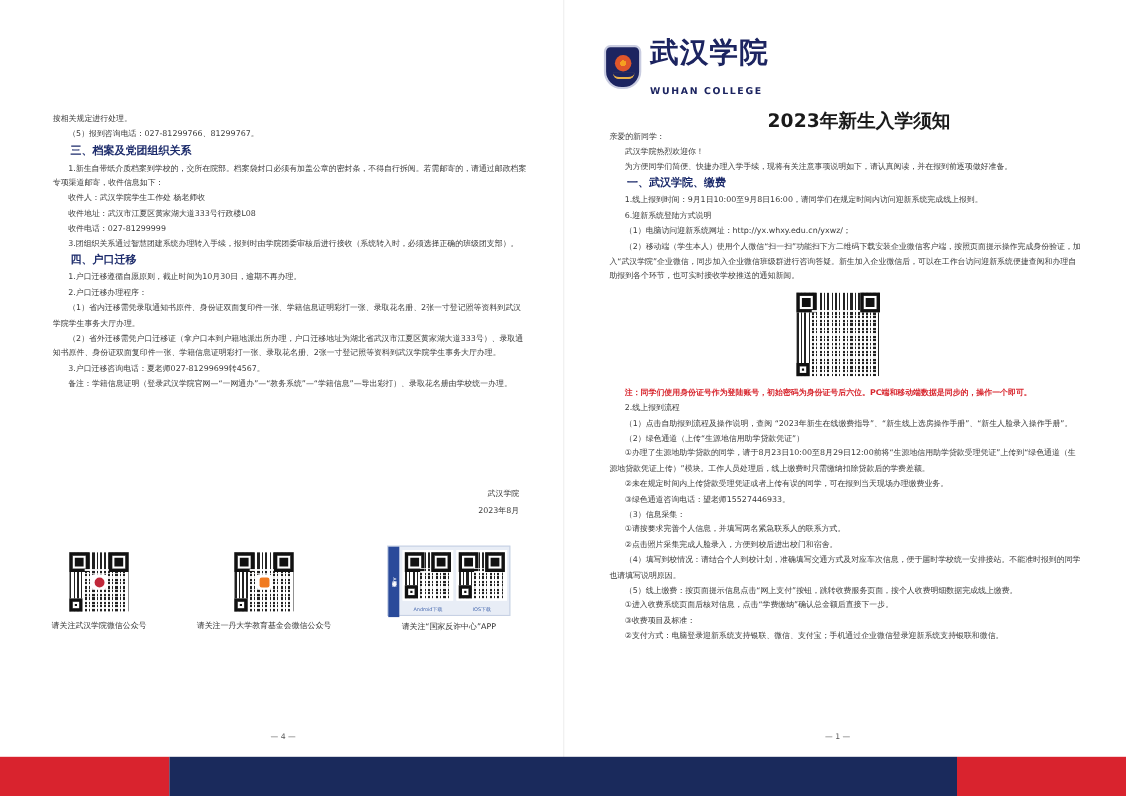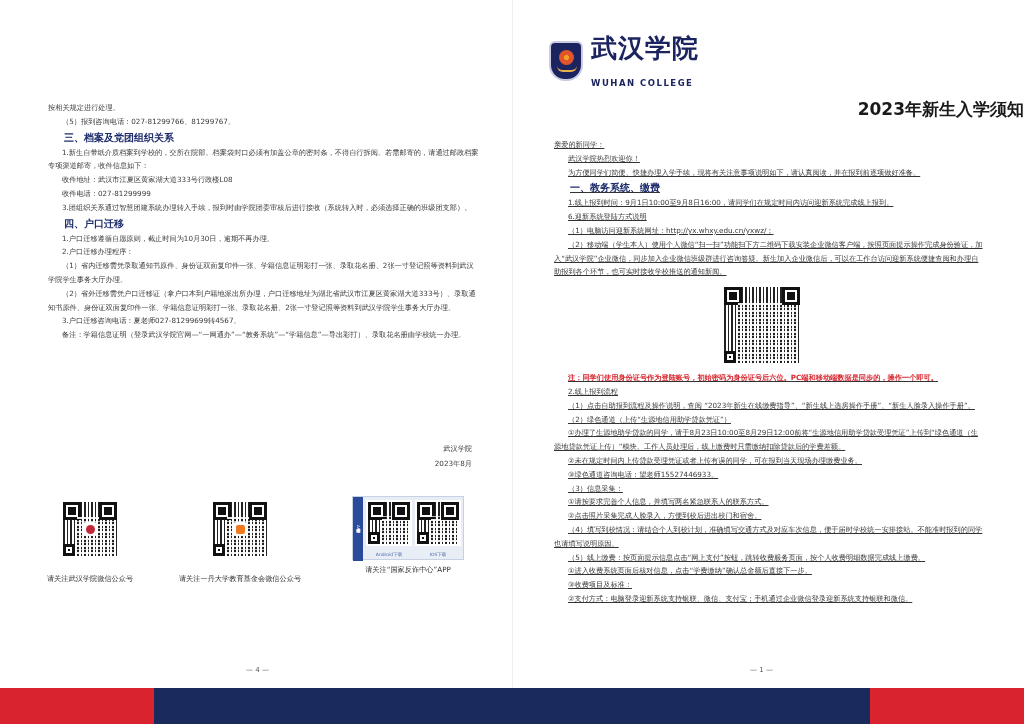--- a/index.html
+++ b/index.html
@@ -9,27 +9,27 @@
   .page { position: absolute; top: 0; height: 688px; background: #fff; }
   .page-left { left: 0; width: 512px; }
   .page-right { left: 512px; width: 512px; }
   .divider { position: absolute; left: 512px; top: 0; width: 1px; height: 724px; background: #eee; }
 
   .p { font-size: 7.2px; line-height: 13.8px; color: #3a3a3a; white-space: normal; }
   .ind { text-indent: 14px; }
   .sec { font-size: 10px; font-weight: bold; color: #1c2b6b; line-height: 15px; padding-left: 16px; margin: 1px 0; }
 
   .left-content { position: absolute; left: 48px; top: 101px; width: 432px; }
-  .right-content { position: absolute; left: 554px; top: 138px; width: 430px; text-decoration: underline; }
+  .right-content { position: absolute; left: 554px; top: 117px; width: 430px; }
 
   .sign { position: absolute; right: 40px; text-align: right; font-size: 7.2px; line-height: 15px; color: #3a3a3a; }
 
   .qr-row { position: absolute; top: 500px; left: 40px; width: 450px; height: 90px; }
   .qr-item { position: absolute; text-align: center; }
-  .qr-item .cap { font-size: 7.2px; color: #333; margin-top: 16px; white-space: nowrap; }
+  .qr-item .cap { font-size: 7.2px; color: #333; margin-top: 6px; white-space: nowrap; }
   .qr { width: 58px; height: 58px; margin: 0 auto; background:
       repeating-linear-gradient(90deg, #222 0 2px, #fff 2px 4px, #222 4px 5px, #fff 5px 7px),
       #fff; position: relative; border: 2px solid #fff; }
   .qr::before, .qr::after { content: ""; position: absolute; width: 12px; height: 12px; border: 3px solid #111; background: #fff; box-shadow: inset 0 0 0 2px #fff, inset 0 0 0 6px #111; }
   .qr::before { left: 0; top: 0; }
   .qr::after { right: 0; top: 0; }
   .qr .f3 { position: absolute; left: 0; bottom: 0; width: 12px; height: 12px; border: 3px solid #111; background: #fff; box-shadow: inset 0 0 0 2px #fff, inset 0 0 0 6px #111; }
   .qr .noise { position: absolute; inset: 14px 2px 2px 14px; background:
       repeating-linear-gradient(0deg, rgba(255,255,255,.9) 0 2px, transparent 2px 4px, rgba(255,255,255,.7) 4px 5px, transparent 5px 7px); }
   .qr .center-logo { position: absolute; left: 50%; top: 50%; width: 14px; height: 14px; transform: translate(-50%,-50%); background: #fff; border-radius: 3px; display: flex; align-items: center; justify-content: center; }
@@ -41,41 +41,42 @@
   .app-lbl { position: absolute; bottom: 2px; font-size: 4.5px; color: #4a6bb0; width: 46px; text-align: center; }
 
   .logo { position: absolute; left: 549px; top: 34px; display: flex; align-items: center; }
   .shield { width: 34px; height: 40px; background: #1c2460; border-radius: 6px 6px 16px 16px; border: 2px solid #c9cce0; position: relative; }
   .shield .flower { position: absolute; left: 8px; top: 7px; width: 15px; height: 15px; border-radius: 50%; background: radial-gradient(circle, #f5a020 0 25%, #e0562a 26% 100%); }
   .shield .arms { position: absolute; left: 6px; bottom: 7px; width: 20px; height: 6px; border-bottom: 2px solid #e6b04a; border-radius: 0 0 10px 10px; }
   .logo-text { margin-left: 8px; }
   .logo-cn { font-size: 26px; font-weight: bold; color: #1c2460; letter-spacing: 1px; line-height: 28px; }
   .logo-en { font-size: 8.5px; font-weight: bold; color: #1c2460; letter-spacing: 1.5px; margin-top: 16px; }
 
-  .doc-title { position: absolute; left: 512px; width: 512px; top: 98px; text-align: right; padding-left: 26px; font-size: 17px; font-weight: bold; color: #1a1a1a; }
+  .doc-title { position: absolute; left: 512px; width: 512px; top: 98px; text-align: center; padding-left: 26px; font-size: 17px; font-weight: bold; color: #1a1a1a; }
 
   .red-note { color: #d8262e; font-weight: bold; }
 
   .pagenum { position: absolute; top: 666px; font-size: 7px; color: #555; }
 
   .band { position: absolute; top: 688px; height: 36px; }
   .band-red-l { left: 0; width: 154px; background: #d9232e; }
   .band-navy { left: 154px; width: 716px; background: #1a2a5c; }
   .band-red-r { left: 870px; width: 154px; background: #d9232e; }
 </style>
 </head>
 <body>
 
 <div class="page page-left">
   <div class="left-content">
     <div class="p">按相关规定进行处理。</div>
     <div class="p ind">（5）报到咨询电话：027-81299766、81299767。</div>
 
     <div class="sec">三、档案及党团组织关系</div>
     <div class="p ind">1.新生自带纸介质档案到学校的，交所在院部。档案袋封口必须有加盖公章的密封条，不得自行拆阅。若需邮寄的，请通过邮政档案专项渠道邮寄，收件信息如下：</div>
+    <div class="p ind">收件人：武汉学院学生工作处 杨老师收</div>
     <div class="p ind">收件地址：武汉市江夏区黄家湖大道333号行政楼L08</div>
     <div class="p ind">收件电话：027-81299999</div>
     <div class="p ind">3.团组织关系通过智慧团建系统办理转入手续，报到时由学院团委审核后进行接收（系统转入时，必须选择正确的班级团支部）。</div>
 
     <div class="sec">四、户口迁移</div>
     <div class="p ind">1.户口迁移遵循自愿原则，截止时间为10月30日，逾期不再办理。</div>
     <div class="p ind">2.户口迁移办理程序：</div>
     <div class="p ind">（1）省内迁移需凭录取通知书原件、身份证双面复印件一张、学籍信息证明彩打一张、录取花名册、2张一寸登记照等资料到武汉学院学生事务大厅办理。</div>
     <div class="p ind">（2）省外迁移需凭户口迁移证（拿户口本到户籍地派出所办理，户口迁移地址为湖北省武汉市江夏区黄家湖大道333号）、录取通知书原件、身份证双面复印件一张、学籍信息证明彩打一张、录取花名册、2张一寸登记照等资料到武汉学院学生事务大厅办理。</div>
     <div class="p ind">3.户口迁移咨询电话：夏老师027-81299699转4567。</div>
@@ -144,21 +145,21 @@
   </div>
 </div>
 
 <div class="doc-title">2023年新生入学须知</div>
 
 <div class="right-content">
   <div class="p">亲爱的新同学：</div>
   <div class="p ind">武汉学院热烈欢迎你！</div>
   <div class="p ind">为方便同学们简便、快捷办理入学手续，现将有关注意事项说明如下，请认真阅读，并在报到前逐项做好准备。</div>
 
-  <div class="sec">一、教务系统、缴费</div>
+  <div class="sec">一、武汉学院、缴费</div>
   <div class="p ind">1.线上报到时间：9月1日10:00至9月8日16:00，请同学们在规定时间内访问迎新系统完成线上报到。</div>
   <div class="p ind">6.迎新系统登陆方式说明</div>
   <div class="p ind">（1）电脑访问迎新系统网址：http://yx.whxy.edu.cn/yxwz/；</div>
   <div class="p ind">（2）移动端（学生本人）使用个人微信“扫一扫”功能扫下方二维码下载安装企业微信客户端，按照页面提示操作完成身份验证，加入“武汉学院”企业微信，同步加入企业微信班级群进行咨询答疑。新生加入企业微信后，可以在工作台访问迎新系统便捷查阅和办理自助报到各个环节，也可实时接收学校推送的通知新闻。</div>
 
   <div style="height:92px; position:relative;">
     <div class="qr" style="position:absolute; left:168px; top:6px; width:80px; height:80px;">
       <div class="noise"></div>
         <div class="f3"></div>
     </div>

